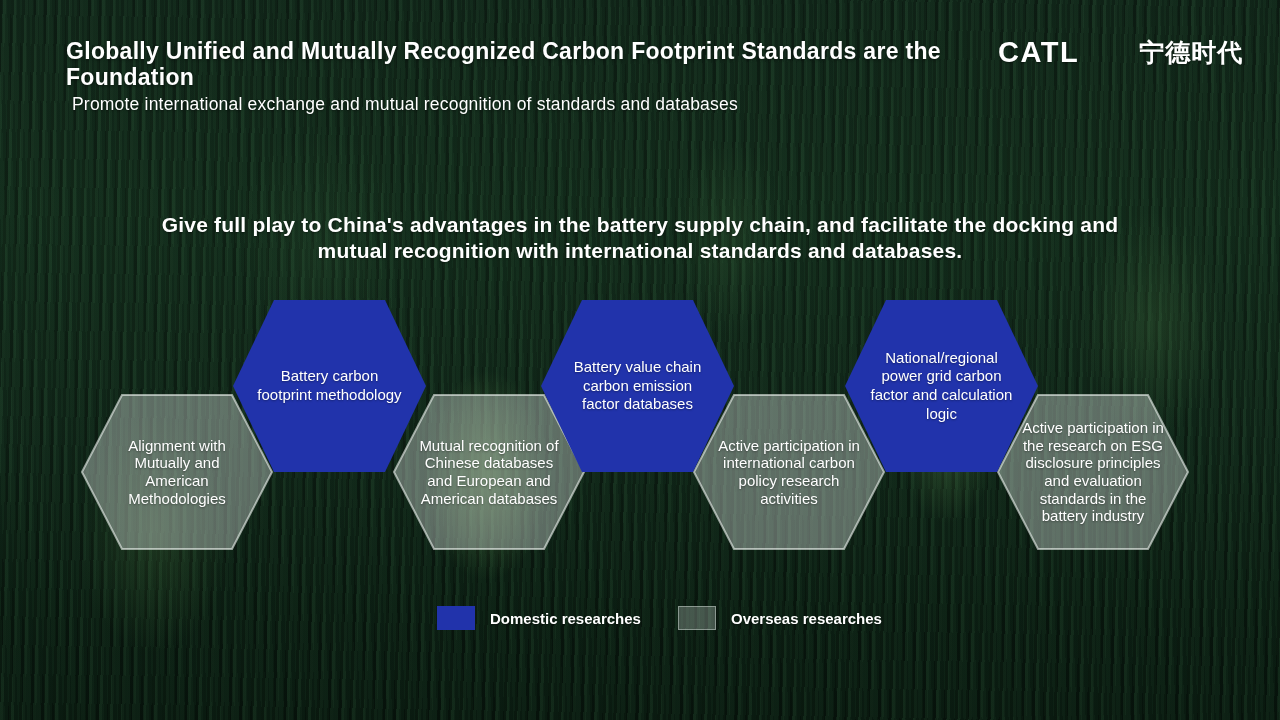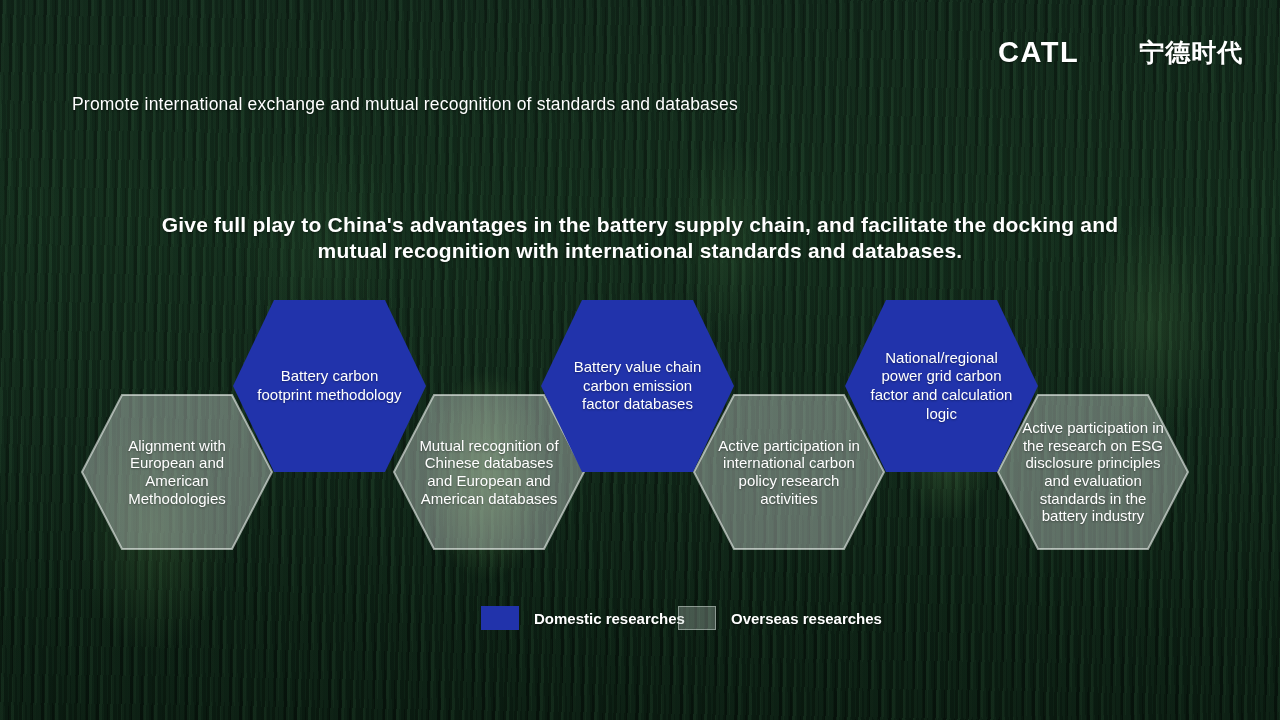--- a/index.html
+++ b/index.html
@@ -60,34 +60,35 @@
   .swatch{width:38px;height:24px;}
   .swatch.domestic{background:#2133ab;}
   .swatch.overseas{background:rgba(190,202,195,0.32);border:1px solid rgba(225,232,228,0.45);}
 </style>
 </head>
 <body>
 
 <div class="slide">
   <div class="bg"></div>
 
+  <div class="title">Globally Unified and Mutually Recognized Carbon Footprint Standards are the Foundation</div>
   <div class="subtitle">Promote international exchange and mutual recognition of standards and databases</div>
 
   <div class="logo">
     <span class="brand">CATL</span>
     <span class="brand-cn">宁德时代</span>
   </div>
 
   <div class="msg msg-2">Give full play to China's advantages in the battery supply chain, and facilitate the docking and mutual recognition with international standards and databases.</div>
 
   <div class="hex overseas" style="left:81px;top:393px;">
     <svg width="192" height="158" viewBox="0 0 192 158">
       <polygon points="1,79 41,2 151,2 191,79 151,156 41,156" fill="rgba(205,214,209,0.42)" stroke="rgba(240,245,242,0.6)" stroke-width="2"></polygon>
     </svg>
-    <div class="hex-label">Alignment with European and American Methodologies</div>
+    <div class="hex-label">Alignment with Mutually and American Methodologies</div>
   </div>
 
   <div class="hex domestic" style="left:233px;top:300px;">
     <svg width="193" height="172" viewBox="0 0 193 172">
       <polygon points="0,86 41,0 152,0 193,86 152,172 41,172" fill="#2133ab"></polygon>
     </svg>
     <div class="hex-label">Battery carbon footprint methodology</div>
   </div>
 
   <div class="hex overseas" style="left:393px;top:393px;">
@@ -118,21 +119,21 @@
     <div class="hex-label">National/regional power grid carbon factor and calculation logic</div>
   </div>
 
   <div class="hex overseas" style="left:997px;top:393px;">
     <svg width="192" height="158" viewBox="0 0 192 158">
       <polygon points="1,79 41,2 151,2 191,79 151,156 41,156" fill="rgba(205,214,209,0.42)" stroke="rgba(240,245,242,0.6)" stroke-width="2"></polygon>
     </svg>
     <div class="hex-label">Active participation in the research on ESG disclosure principles and evaluation standards in the battery industry</div>
   </div>
 
-  <div class="legend-item" style="left:437px;margin-left:44px;">
+  <div class="legend-item" style="left:437px;">
     <span class="swatch domestic"></span>
     <span class="label">Domestic researches</span>
   </div>
   <div class="legend-item" style="left:678px;">
     <span class="swatch overseas"></span>
     <span class="label">Overseas researches</span>
   </div>
 </div>
 
 </body></html>

